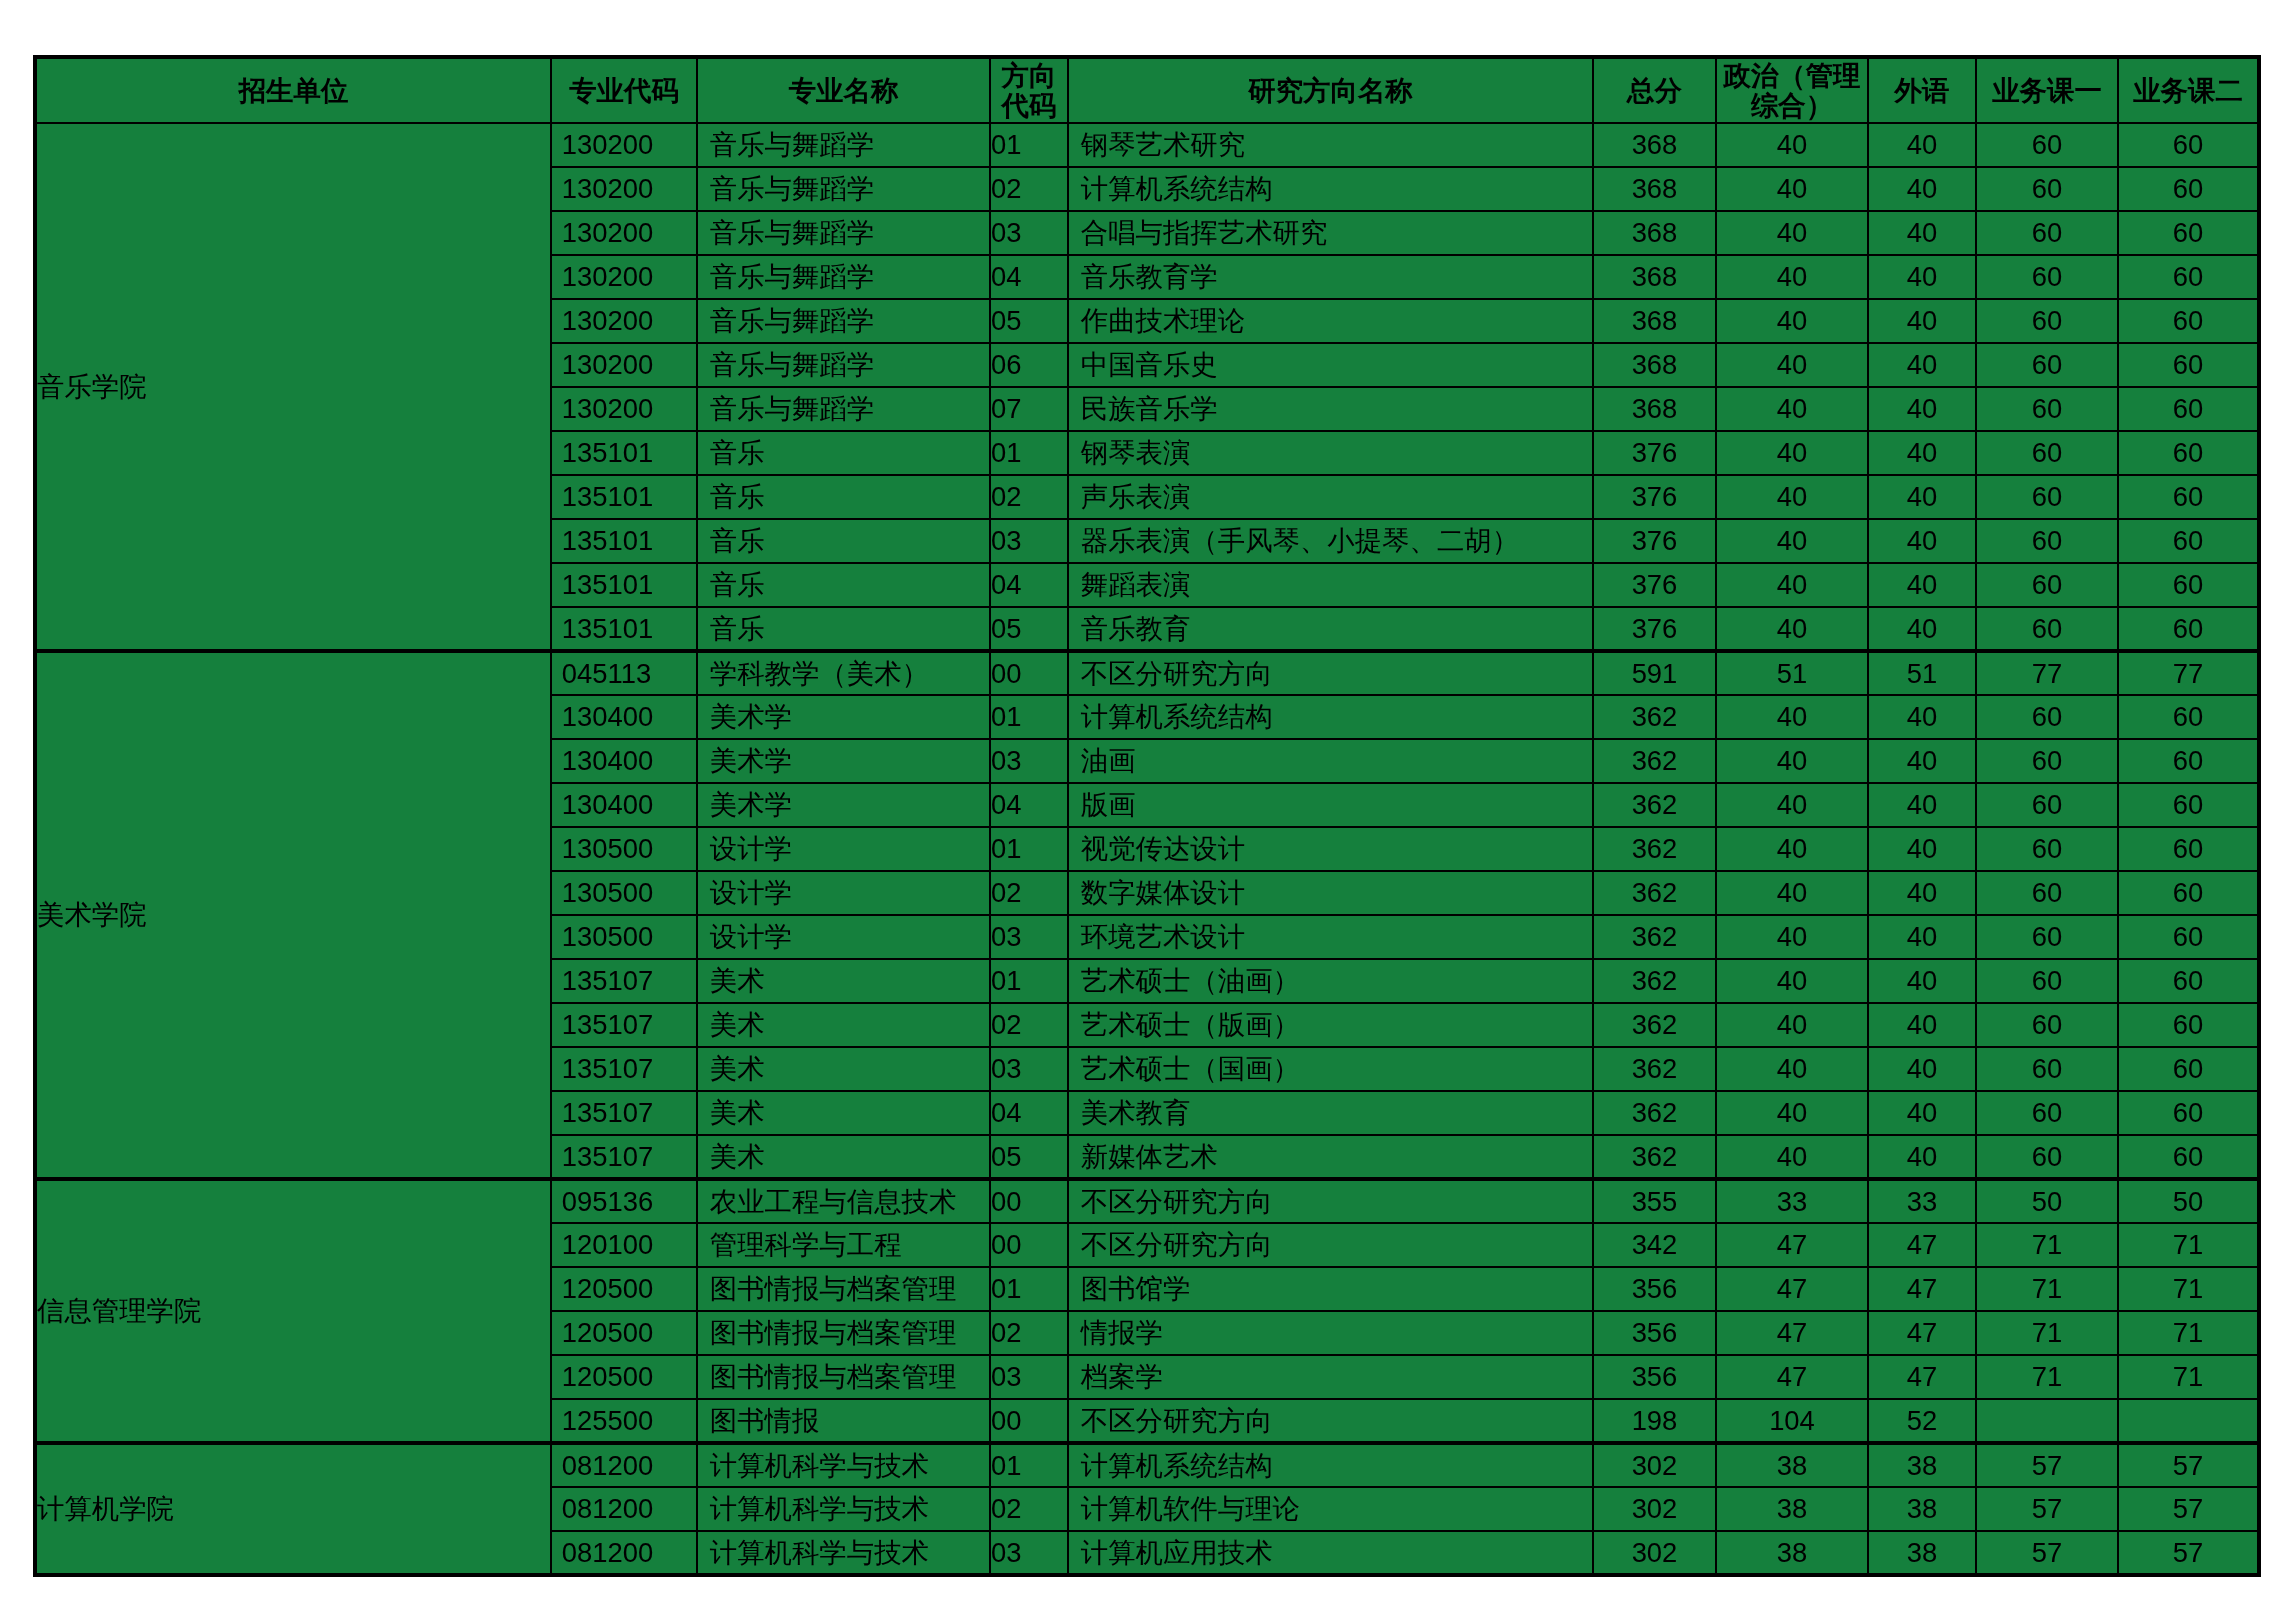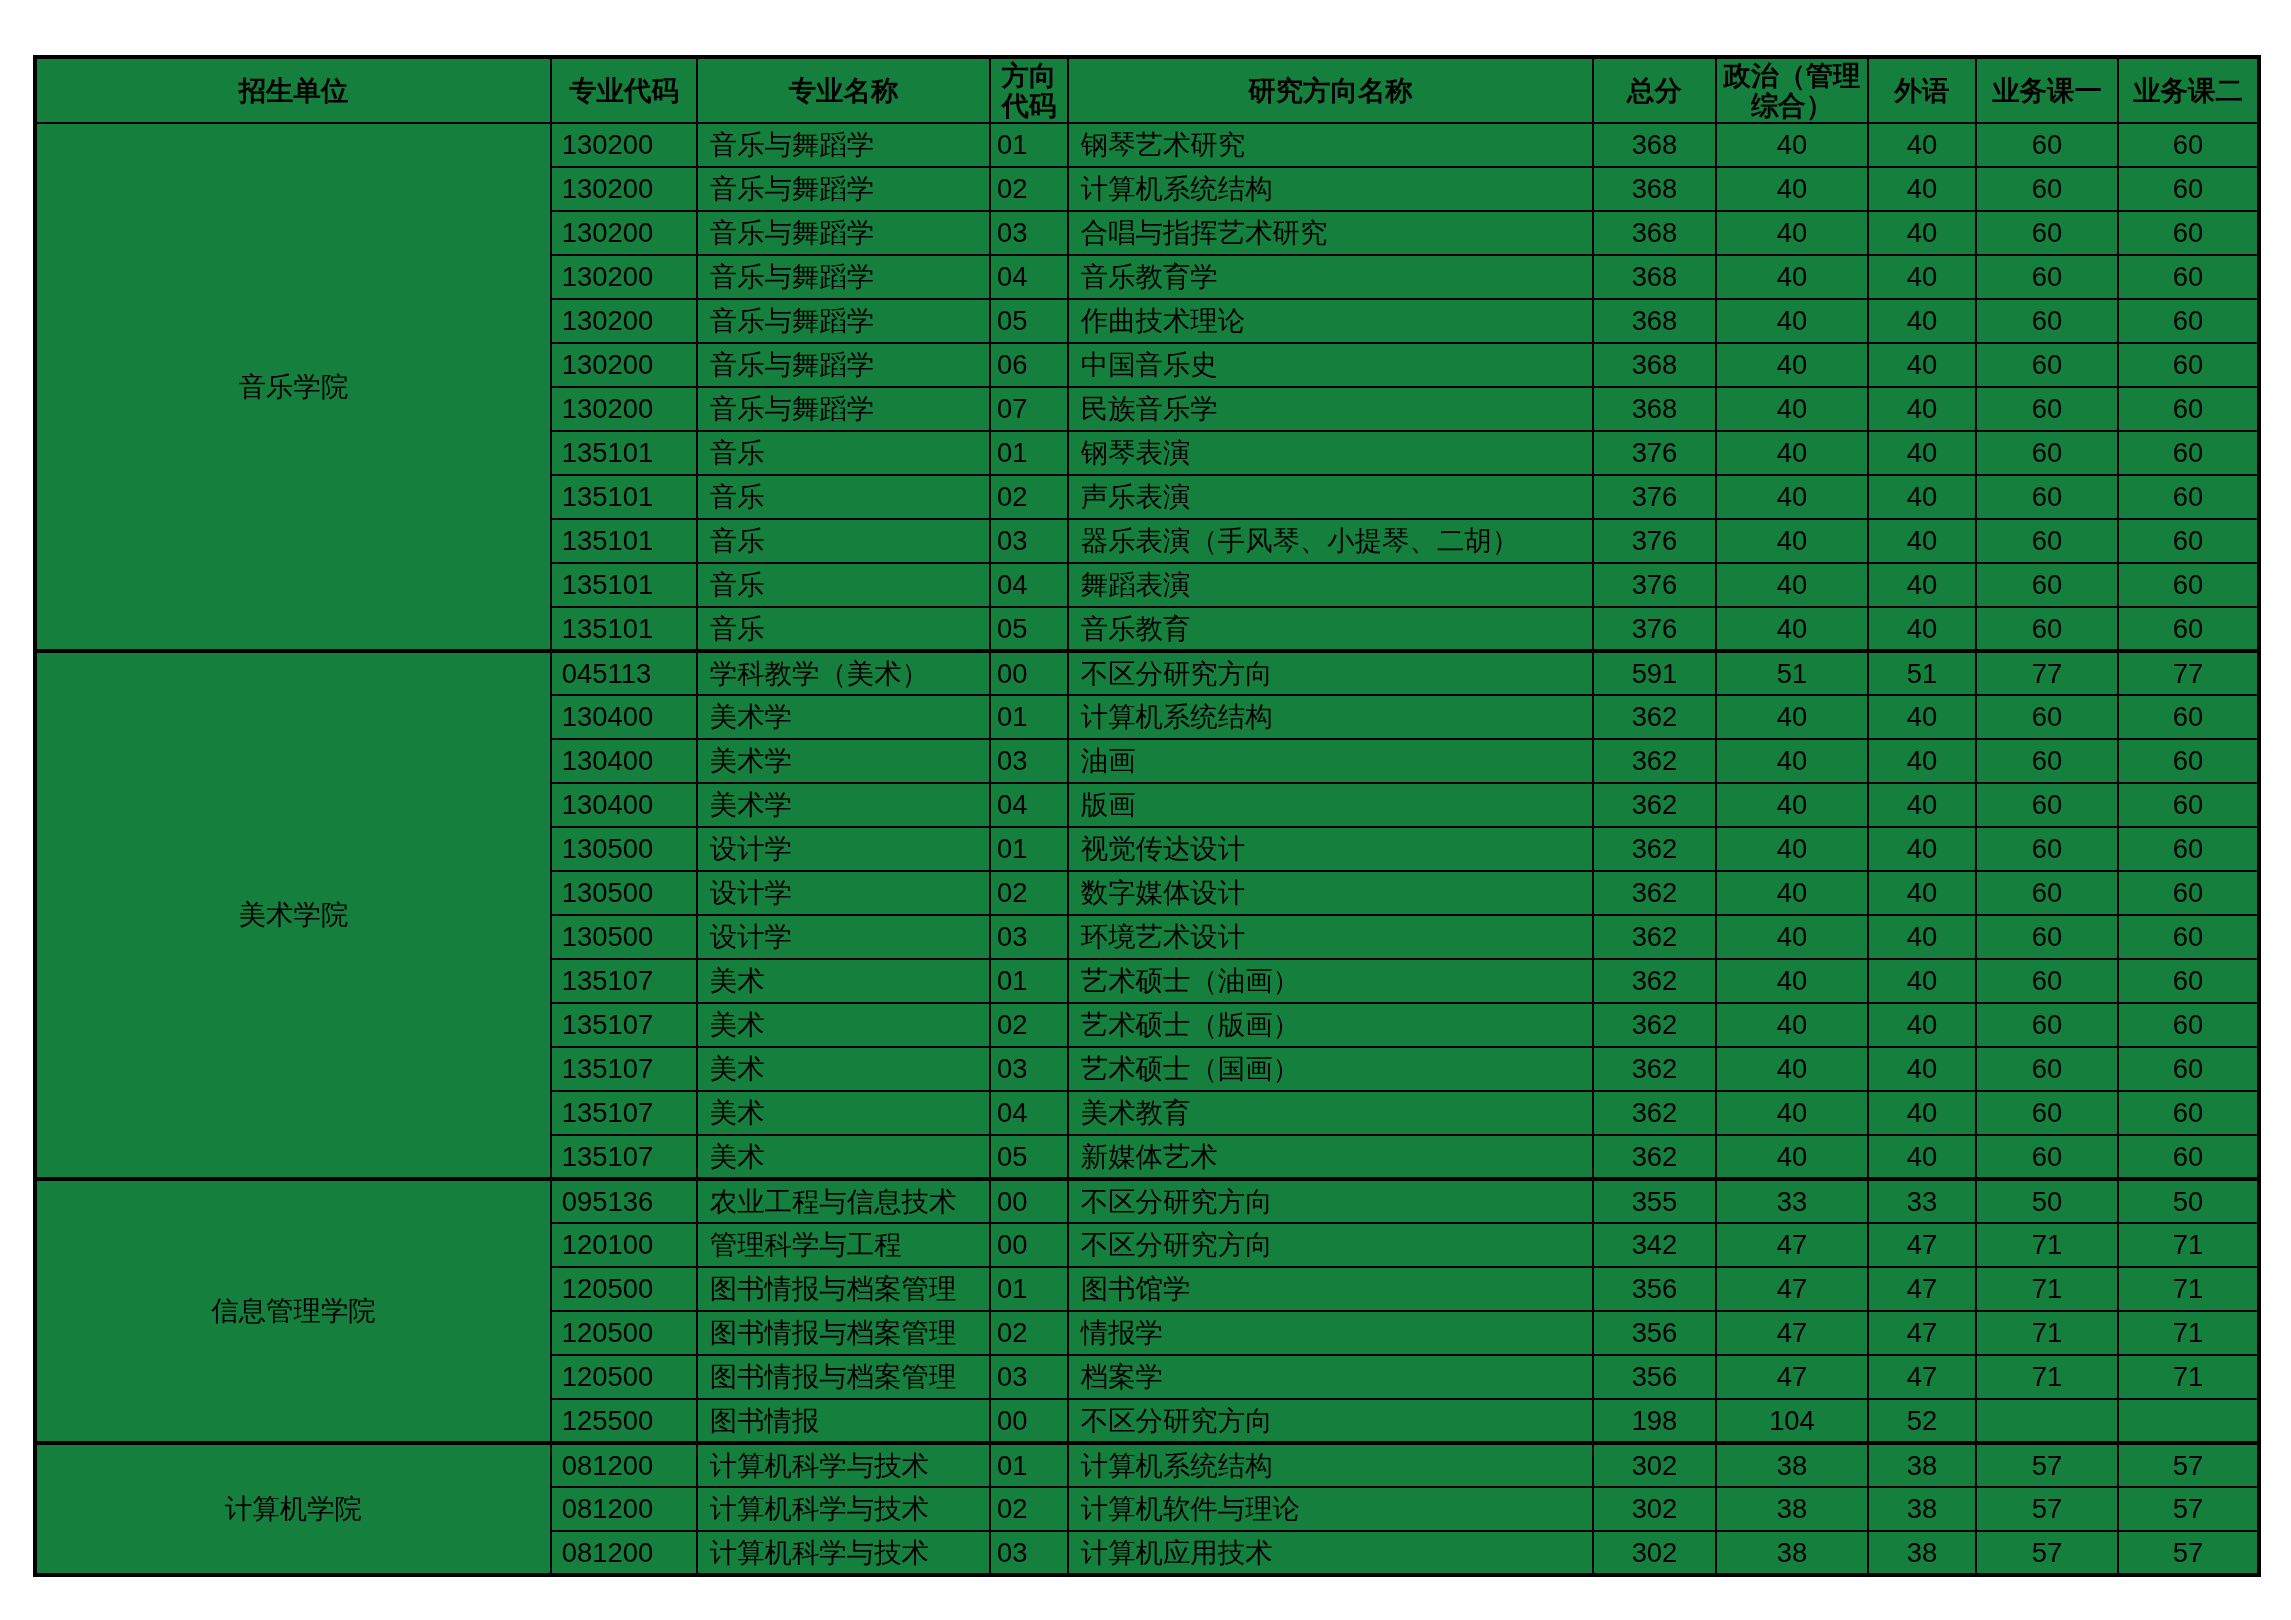--- a/index.html
+++ b/index.html
@@ -17,24 +17,24 @@
     border:2.9px solid #000; font-size:27.4px; color:#000;
     vertical-align:middle; overflow:hidden; word-break:break-word;
   }
   thead th {
     height:60px; font-weight:bold; text-align:center;
     line-height:1.08; padding:2px 3.9px;
   }
   tbody td { height:44px; line-height:1.1; }
   td.cell-code    { text-align:left; padding-left:9.8px; }
   td.cell-name    { text-align:left; padding-left:11.8px;margin-top:32px; }
-  td.cell-dircode { text-align:left; padding-left:6px; }
+  td.cell-dircode { text-align:left; padding-left:0; }
   td.cell-dirname { text-align:left; padding-left:11.8px; }
   td.cell-score   { text-align:center; }
-  td.cell-unit    { text-align:center; font-size:27.4px; }
+  td.cell-unit    { font-size:27.4px; }
   tr.section-start td { border-top:4.9px solid #000; }
 </style>
 </head>
 <body>
 
 <table class="score-table">
   <colgroup>
       <col style="width: 516px;">
       <col style="width: 146px;">
       <col style="width: 293px;">

